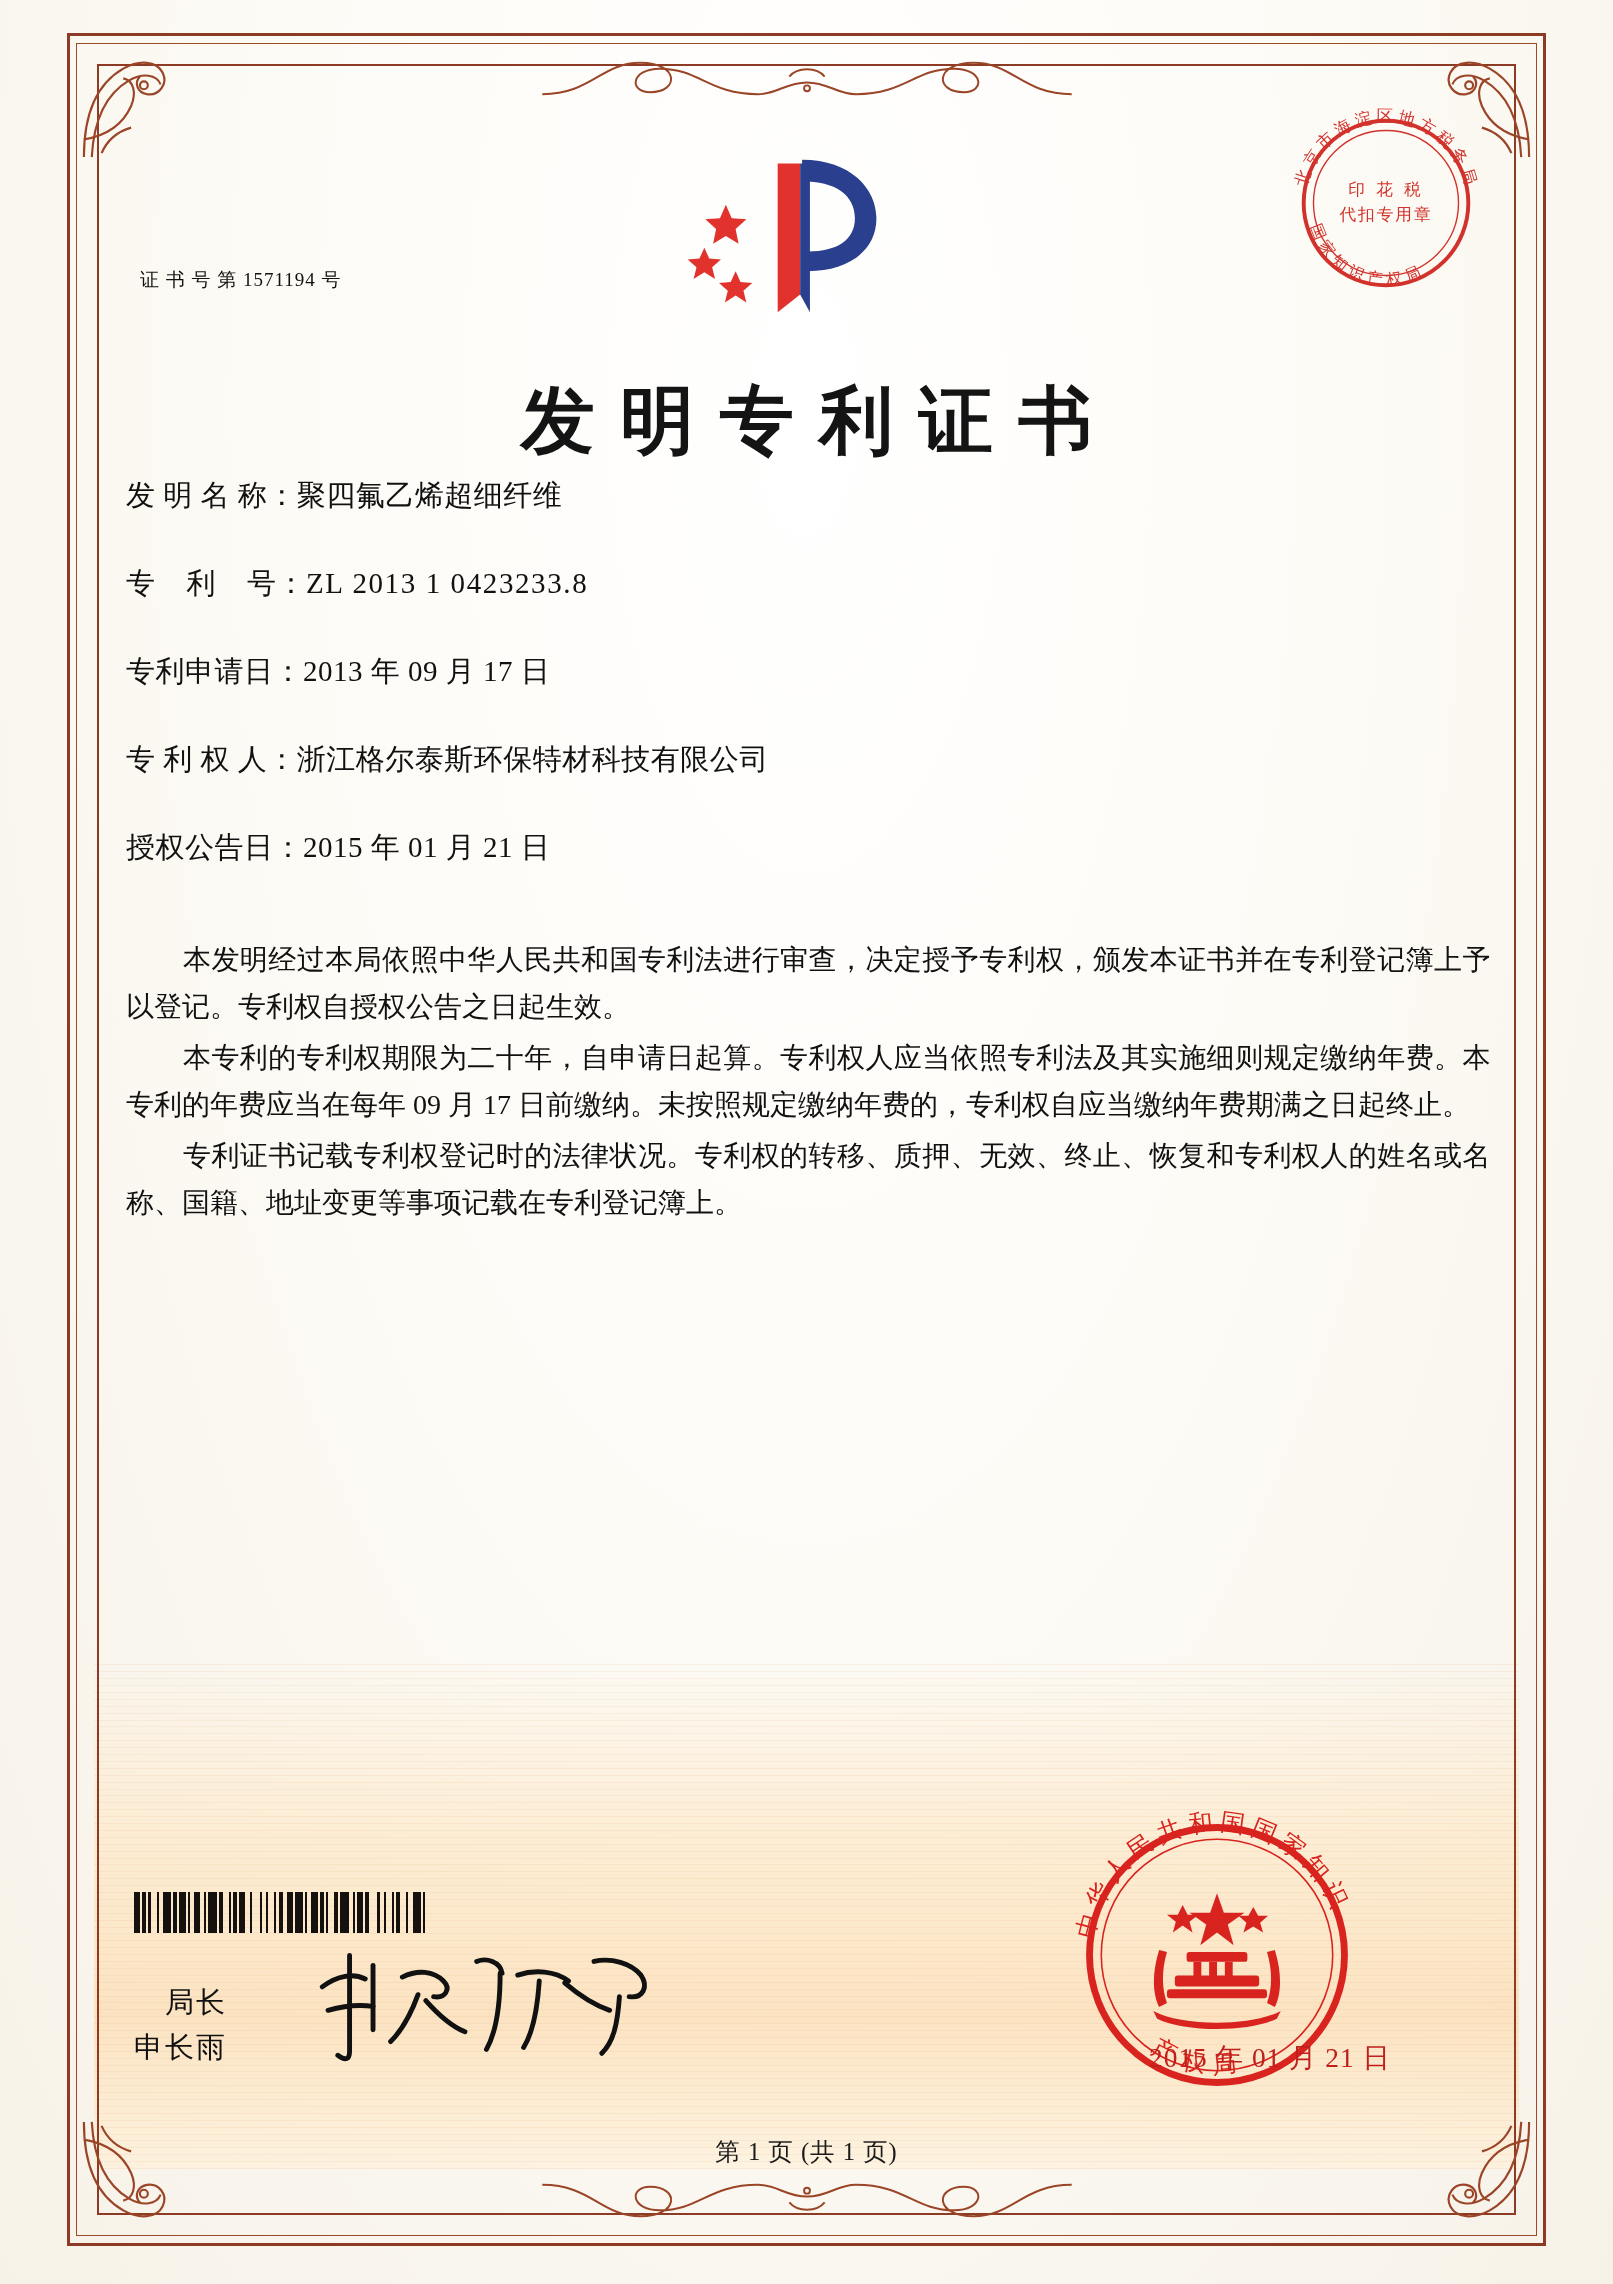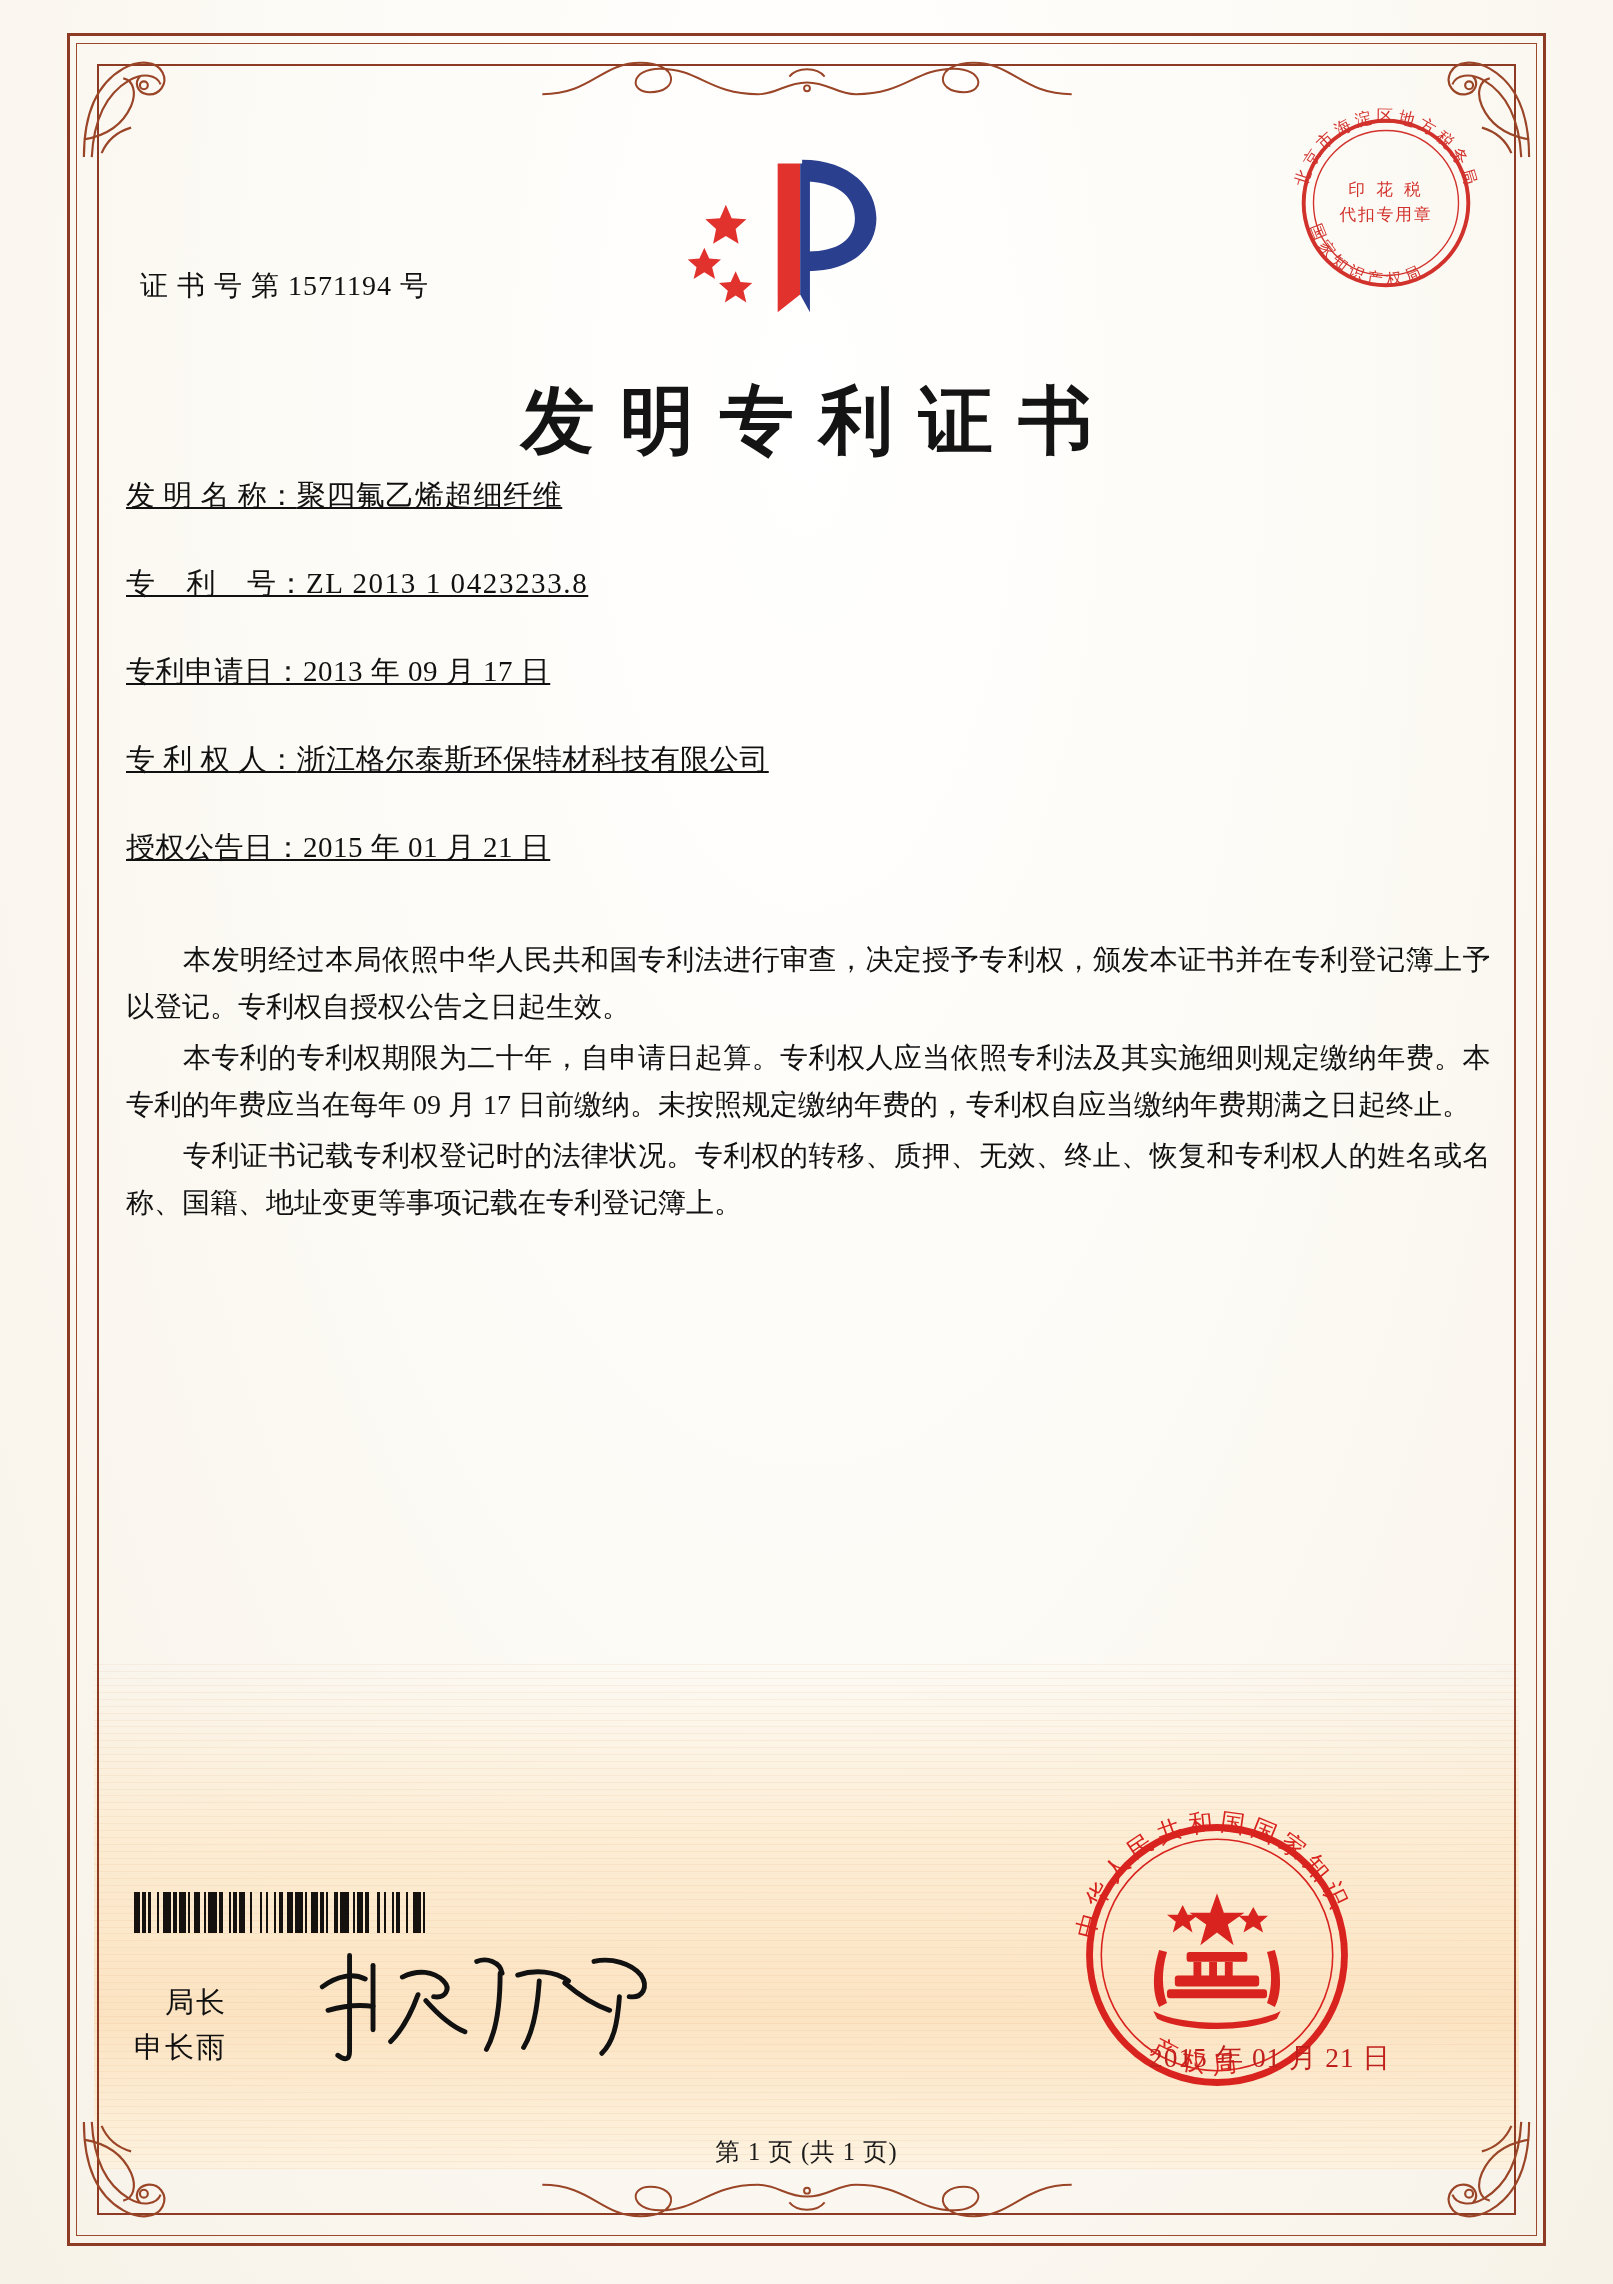--- a/index.html
+++ b/index.html
@@ -118,21 +118,21 @@
     left: 97px;
     top: 64px;
     right: 97px;
     bottom: 70px;
   }
 
   .cert-no {
     position: absolute;
     left: 43px;
     top: 203px;
-    font-size: 28px;
+    font-size: 19px;
     letter-spacing: 1px;
     color: #111;
     white-space: nowrap;
   }
 
   
   .logo {
     position: absolute;
     left: 50%;
     top: 82px;
@@ -172,21 +172,20 @@
     left: 29px;
     right: 29px;
     top: 412px;
   }
   .field {
     display: flex;
     align-items: baseline;
     margin-bottom: 48px;
     font-size: 29px;
     color: #111;
-    text-decoration: underline;
   }
   .field .lab {
     white-space: pre;
     letter-spacing: 0.5px;
   }
   .field .val {
     letter-spacing: 0.5px;
     text-align: right;
   }
   .field.mono .val {

